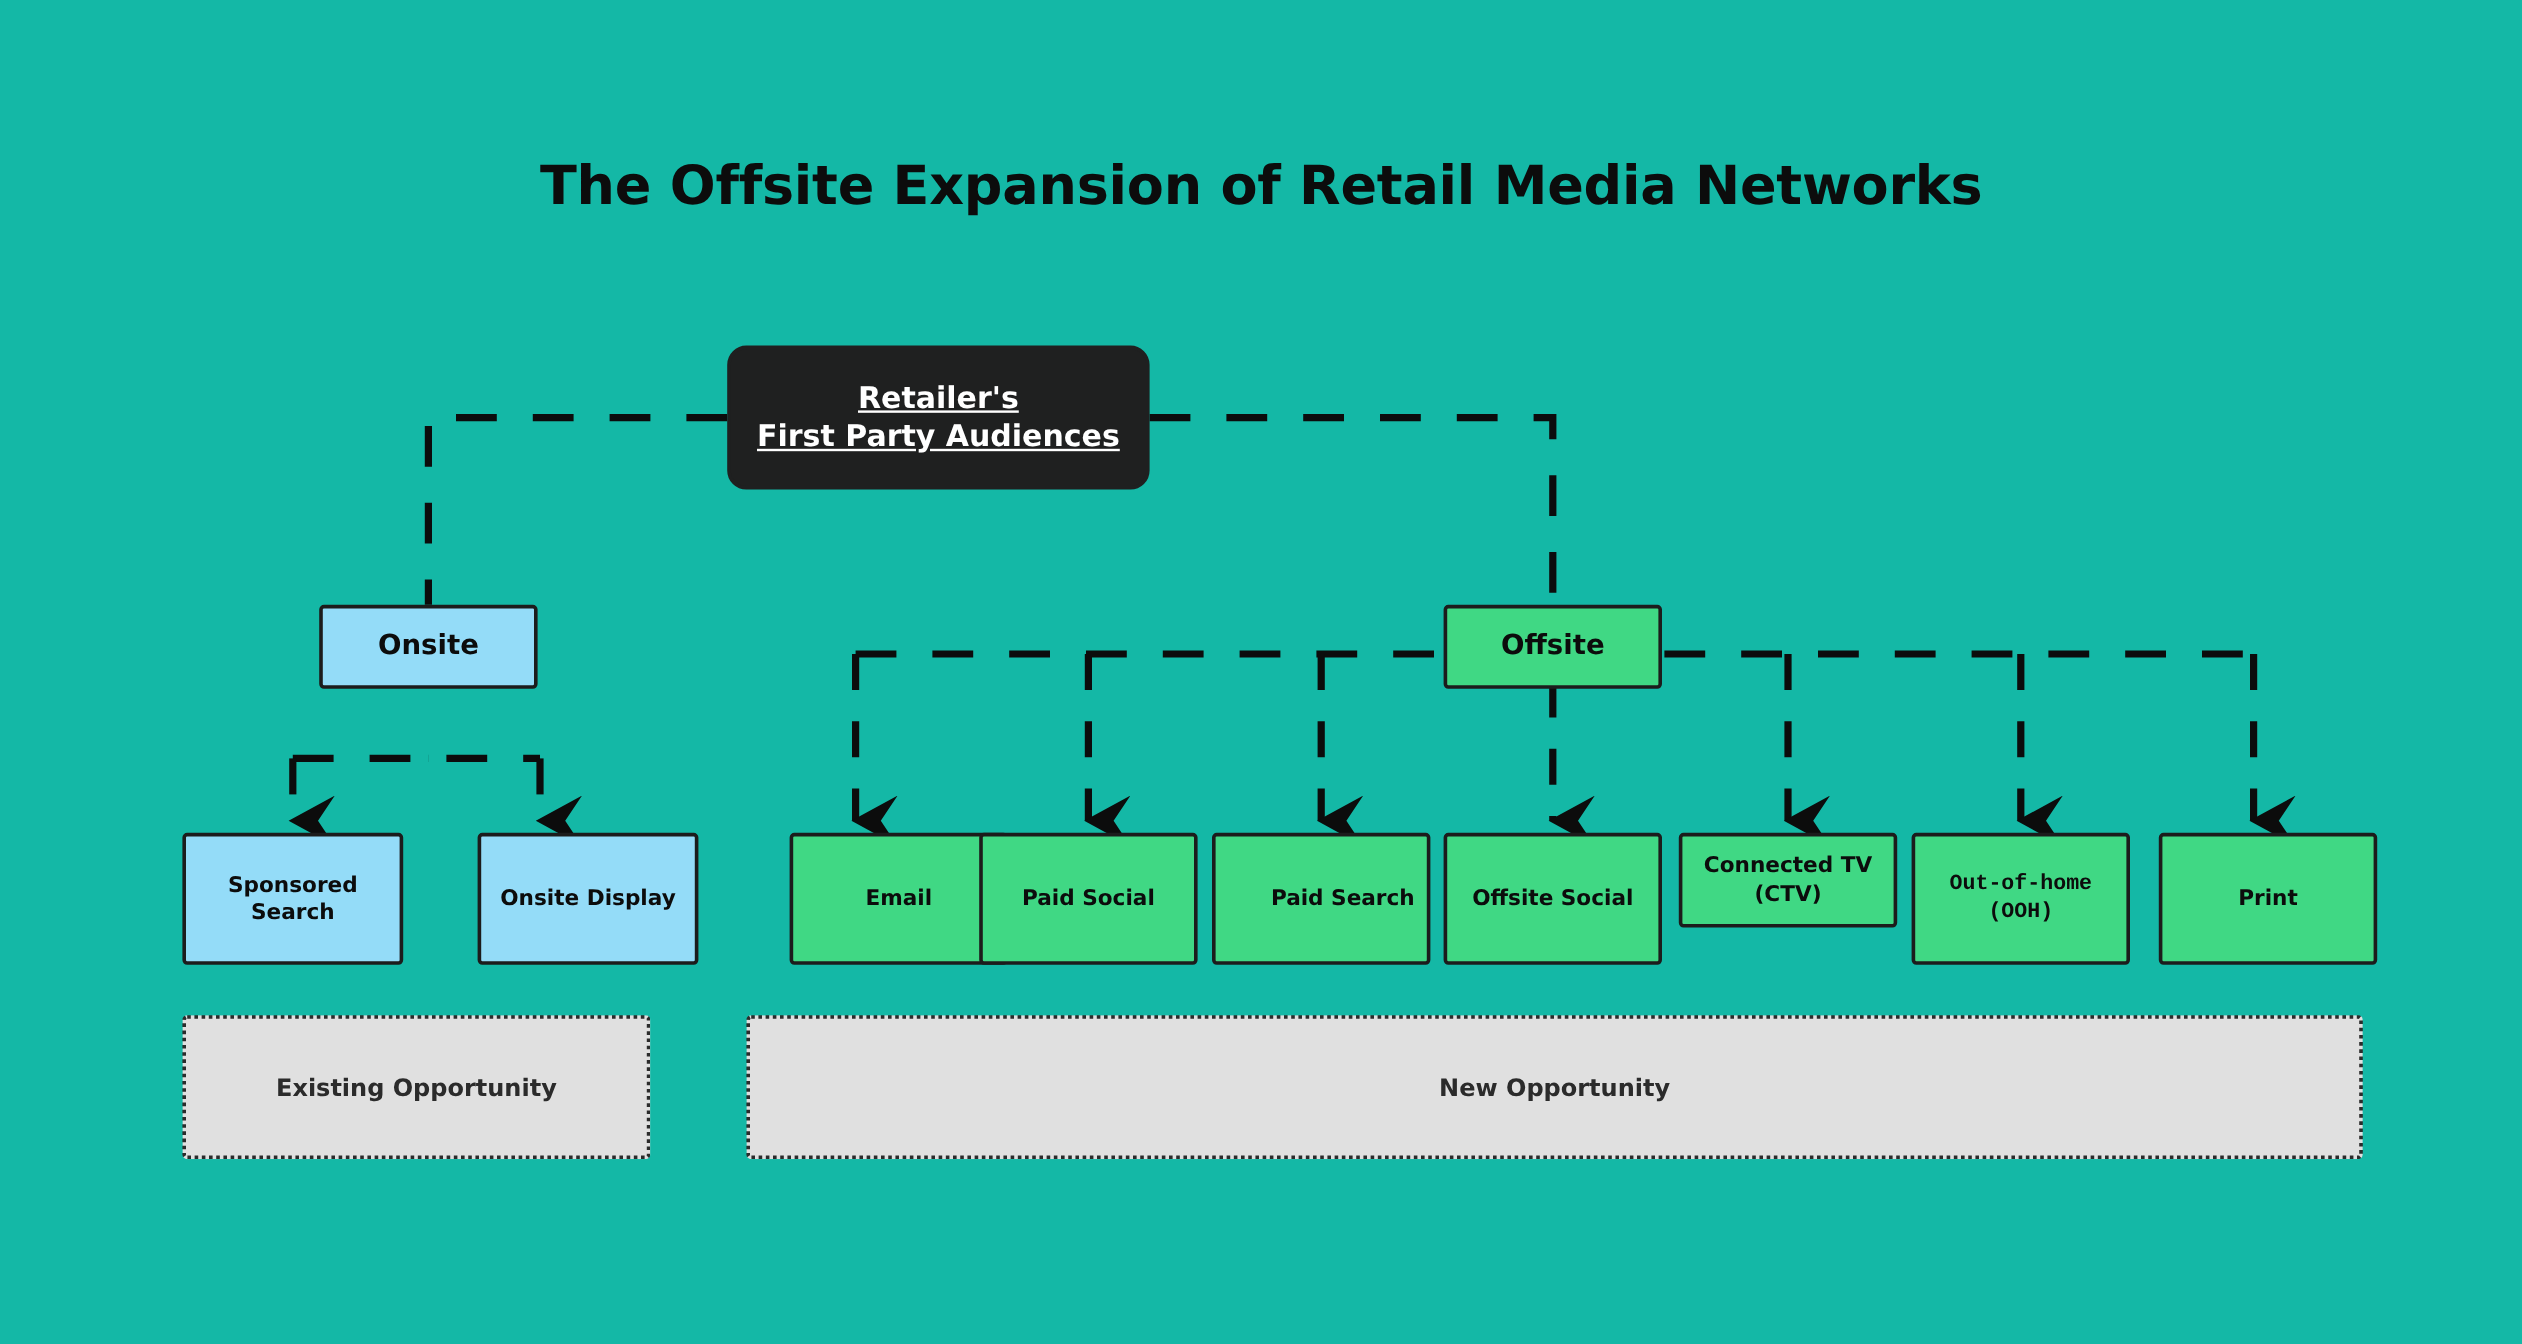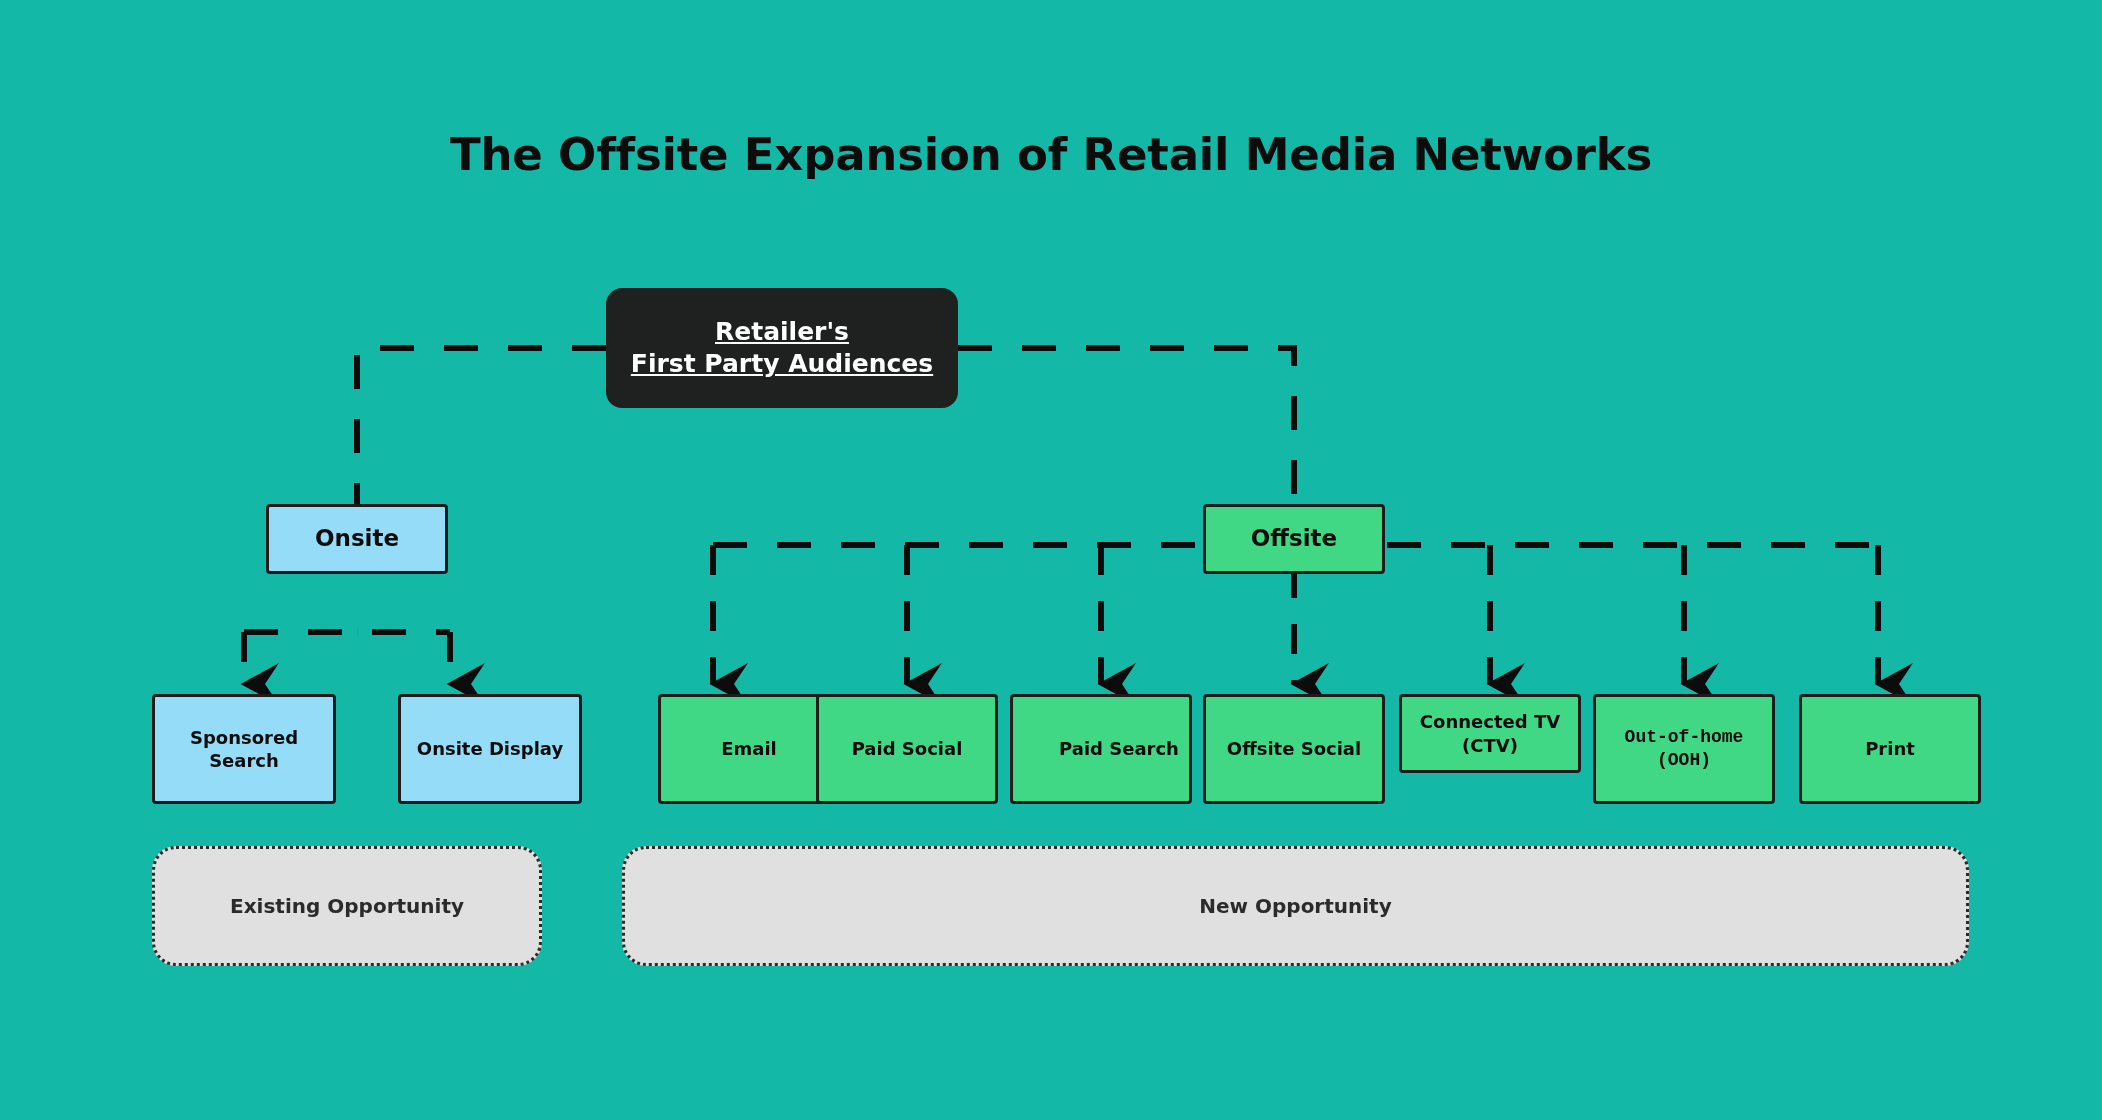--- a/index.html
+++ b/index.html
@@ -85,21 +85,21 @@
 
   .fill-blue { background: #94dcf8; }
   .fill-green { background: #40d884; }
 
   
   .legend-box {
     position: absolute;
     box-sizing: border-box;
     background: #e0e0e0;
     border: 3px dotted #2b2b2b;
-    border-radius: 24px;
+    border-radius: 4px;
     display: flex;
     align-items: center;
     justify-content: center;
     font-size: 20px;
     font-weight: 700;
     color: #2b2b2b;
     z-index: 2;
   }
 </style>
 </head>

